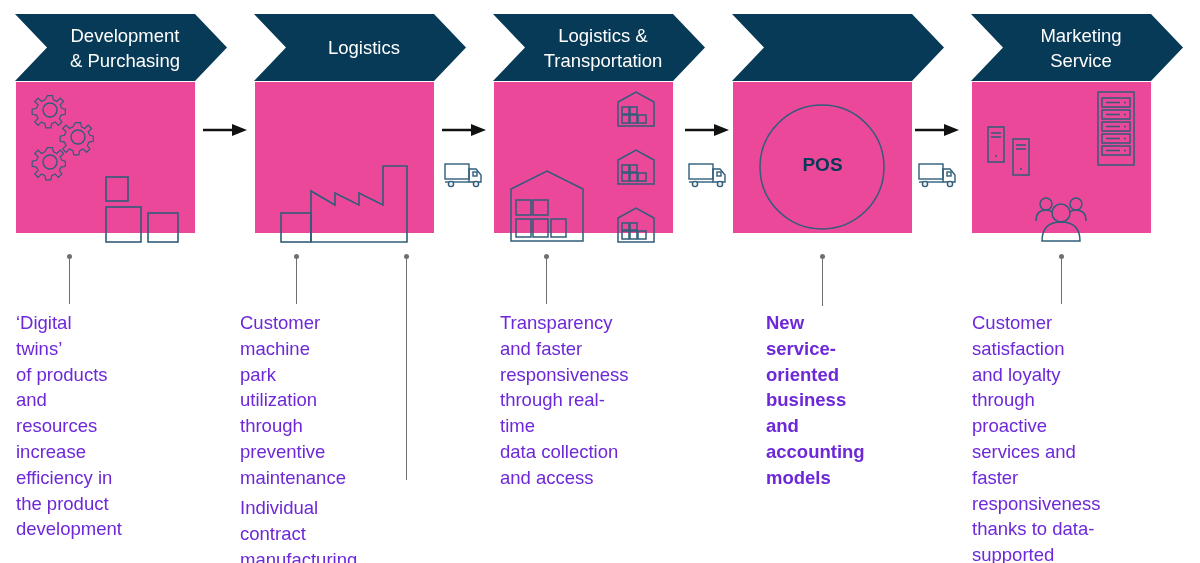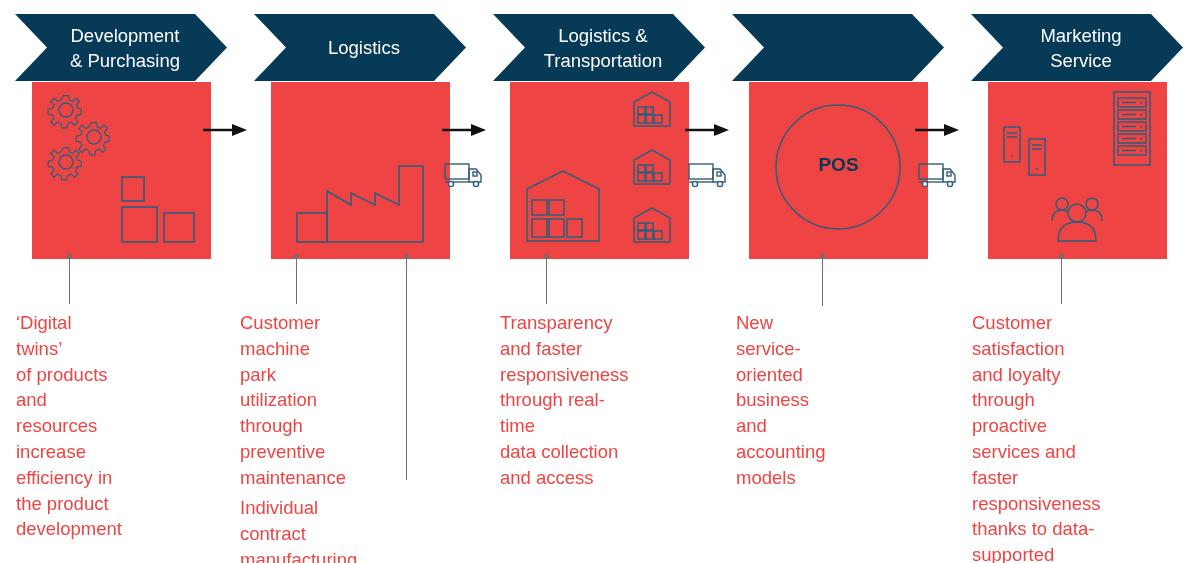--- a/index.html
+++ b/index.html
@@ -4,25 +4,25 @@
 <style>
   html, body { margin: 0; padding: 0; background: #ffffff; }
   body { width: 1200px; height: 563px; position: relative; overflow: hidden;
          font-family: "Liberation Sans", "DejaVu Sans", sans-serif; }
   .stage { position: absolute; top: 0; }
   .chevron { position: absolute; top: 14px; width: 212px; height: 67px; }
   .chevron svg { position: absolute; left: 0; top: 0; }
   .chev-label { position: absolute; left: 30px; right: 22px; top: 0; height: 67px;
                 display: flex; align-items: center; justify-content: center; text-align: center;
                 color: #ffffff; font-size: 18.5px; line-height: 25px; white-space: pre-line; }
-  .panel { position: absolute; top: 82px; width: 179px; height: 177px; background: #ef4444; margin-left: 16px; }
+  .panel { position: absolute; top: 82px; width: 179px; height: 151px; background: #ec4899; }
   .panel svg { position: absolute; left: 0; top: 0; }
   .connector { position: absolute; width: 1px; background: #6f6f6f; }
   .conn-dot { position: absolute; width: 5px; height: 5px; border-radius: 50%; background: #6f6f6f; }
-  .desc { position: absolute; top: 310px; color: #ef4444; font-size: 18.5px; line-height: 25.8px;
+  .desc { position: absolute; top: 310px; color: #6d28d9; font-size: 18.5px; line-height: 25.8px;
           white-space: pre-line; }
   .flow-arrow { position: absolute; top: 122px; }
   .truck { position: absolute; top: 162px; }
 </style>
 </head>
 <body>
 
 <div class="stage">
   <div class="chevron" style="left:15px;">
     <svg width="212" height="67">
@@ -193,21 +193,21 @@
       </svg>
   </div>
   <div class="panel" style="left:733px;">
     <svg width="179" height="177">
       <circle cx="89" cy="85" r="62" fill="none" stroke="#2f5d7a" stroke-width="1.5"></circle>
     </svg>
     <div style="position:absolute; left:0; width:179px; top:72px; text-align:center; font-weight:bold; font-size:19px; color:#073a57;">POS</div>
   </div>
   <div class="conn-dot" style="left:820px; top:254px;"></div>
   <div class="connector" style="left:822px; top:256px; height:50px;"></div>
-  <div class="desc" style="left:736px;">New service-
+  <div class="desc" style="left:766px;font-weight:bold;">New service-
 oriented business
 and accounting
 models</div>
 </div>
 
 <svg class="flow-arrow" style="left:914px;" width="46" height="16">
   <line x1="1" y1="8" x2="32" y2="8" stroke="#111" stroke-width="2.5"></line>
   <polygon points="30,2 45,8 30,14" fill="#111"></polygon>
 </svg>
 <svg class="truck" style="left:918px;" width="40" height="26">

